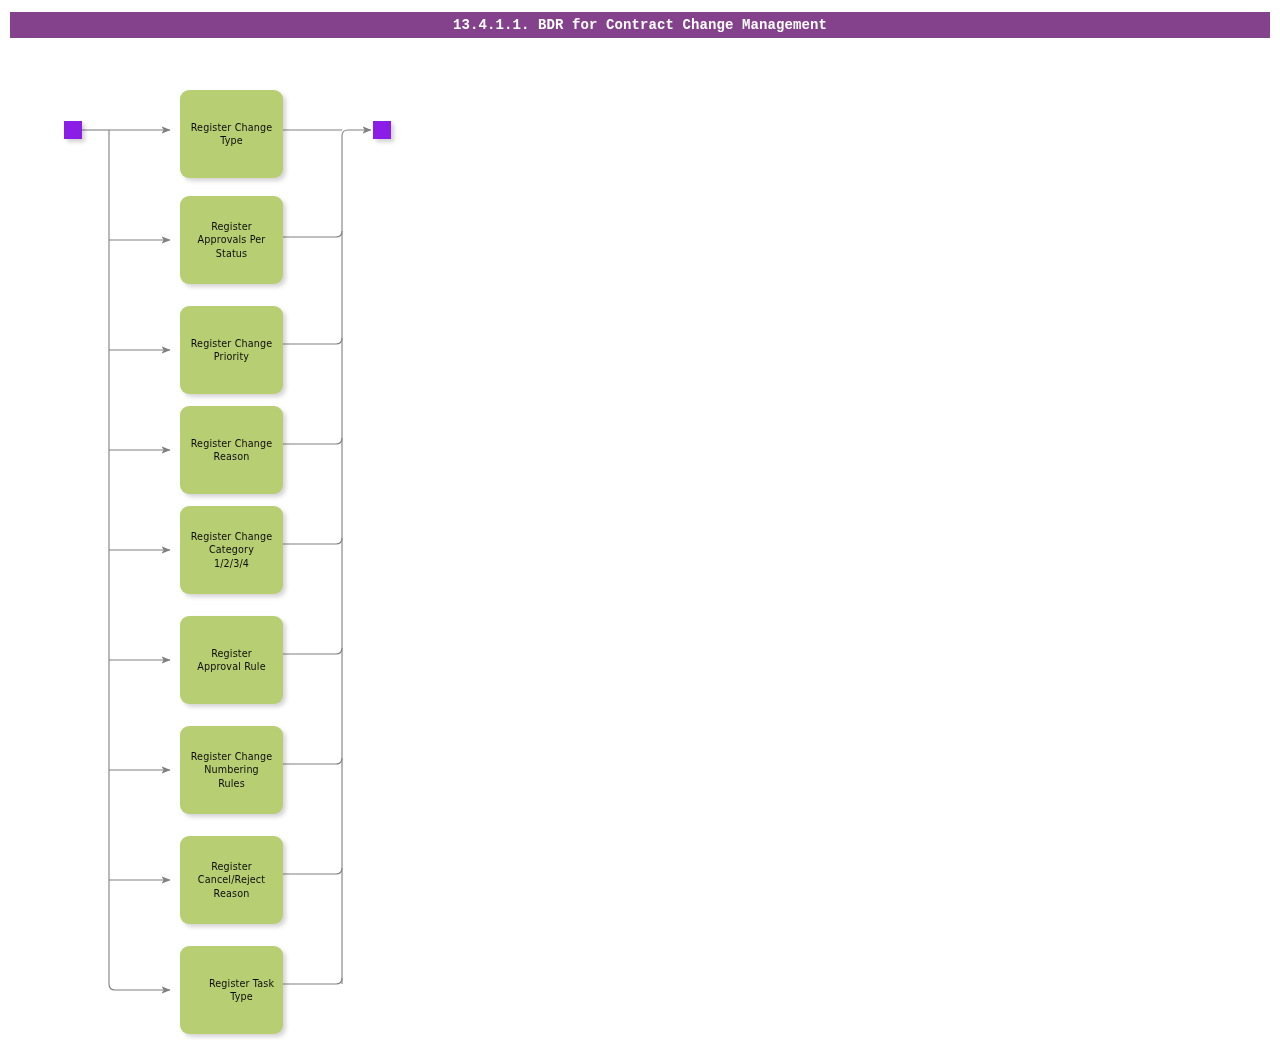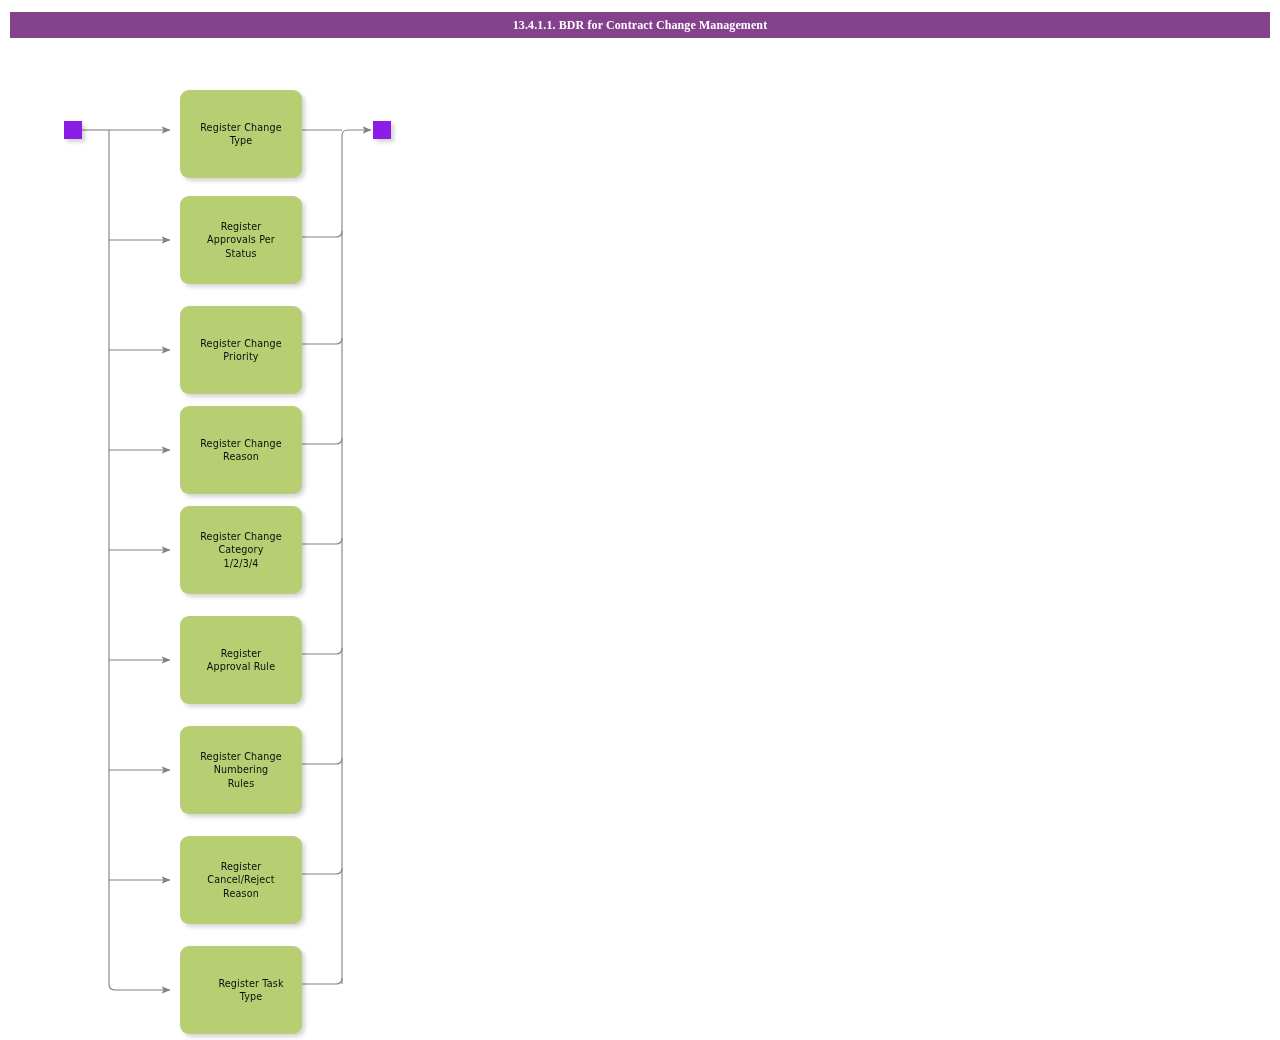--- a/index.html
+++ b/index.html
@@ -23,22 +23,22 @@
     top: 12px;
     width: 1260px;
     height: 26px;
     background: #84428c;
     color: #ffffff;
     display: flex;
     align-items: center;
     justify-content: center;
   }
   #title-bar .title-text {
-    font-family: Liberation Serif, serif;
-    font-size: 12px;
+    font-family: Liberation Mono, monospace;
+    font-size: 14px;
     font-weight: bold;
     letter-spacing: 0.1px;
     white-space: nowrap;
   }
 
   
   #diagram-canvas {
     position: absolute;
     left: 0;
     top: 0;
@@ -59,21 +59,21 @@
   }
 
   .terminator {
     width: 18px;
     height: 18px;
     background: #8a1ee6;
     box-shadow: 3px 3px 4px rgba(0,0,0,0.18);
   }
 
   .activity {
-    width: 122px;
+    width: 103px;
     height: 88px;
     background: #b7cf72;
     border-radius: 9px;
     box-shadow: 3px 3px 4px rgba(0,0,0,0.17);
     display: flex;
     align-items: center;
     justify-content: center;
     text-align: center;
     padding: 4px 5px;
   }

